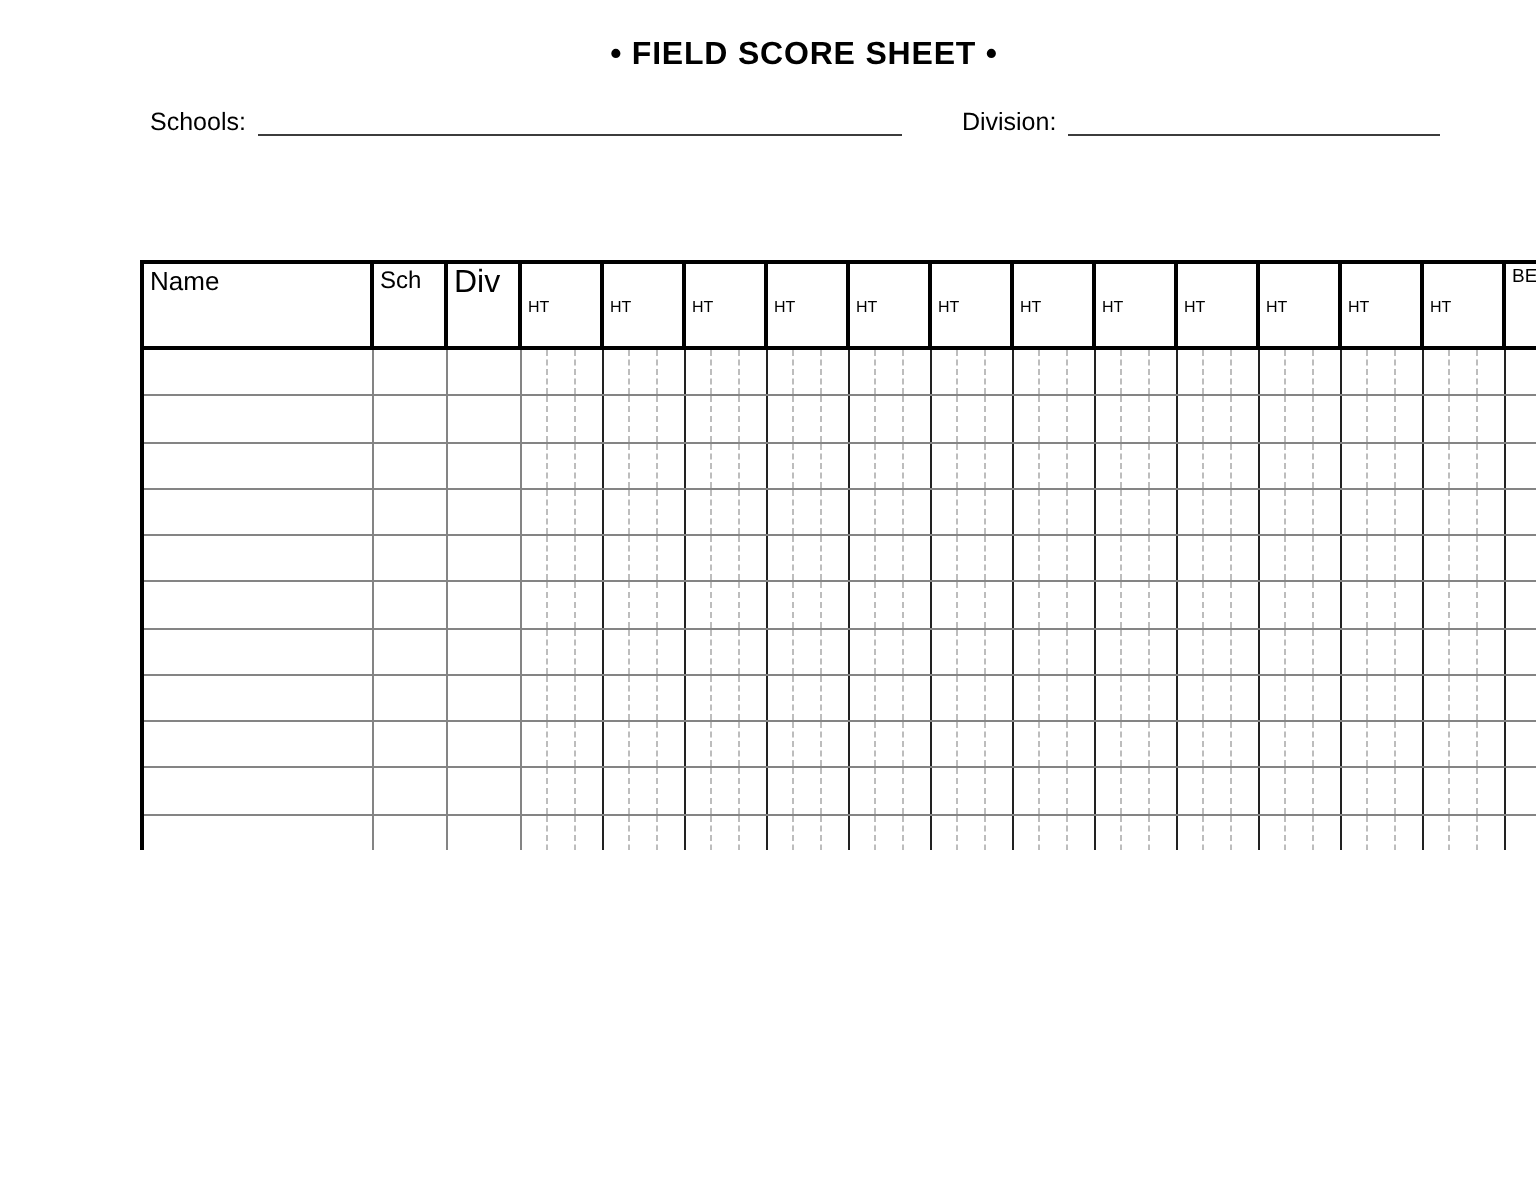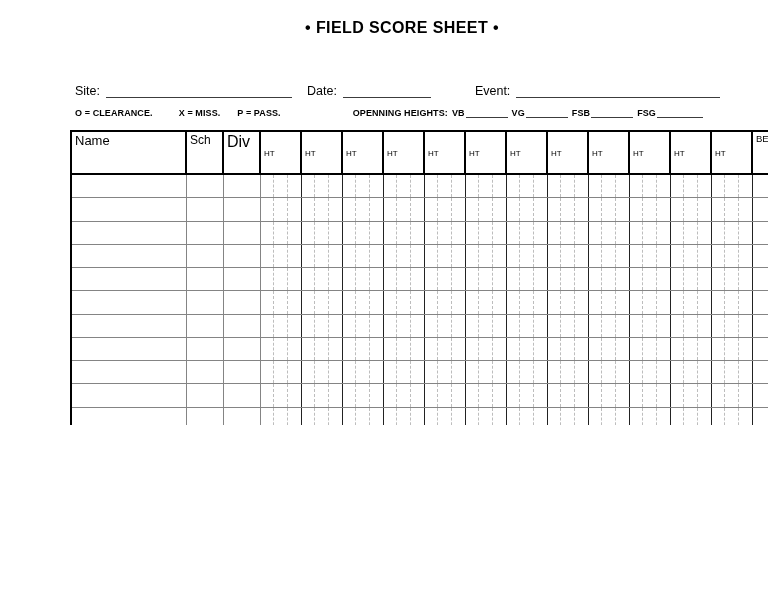--- a/index.html
+++ b/index.html
@@ -48,44 +48,28 @@
   .subgrid i{flex:1;display:block;}
   .subgrid i + i{border-left:1px dashed #bdbdbd;}
 </style>
 </head>
 <body>
 
 <div class="page">
 
   <div class="title">• FIELD SCORE SHEET •</div>
 
-
-  <div class="frow" id="row-site">
-    <span class="lbl">Site:</span>
-    <span class="wline w-site"></span>
-    <span class="lbl ml-date">Date:</span>
-    <span class="wline w-date"></span>
-    <span class="lbl ml-event">Event:</span>
+  <div class="frow" id="row-schools">
+    <span class="lbl">Schools:</span>
+    <span class="wline w-schools"></span>
+    <span class="lbl ml-division">Division:</span>
     <span class="wline grow"></span>
   </div>
 
-  <div class="legend">
-    <span>O = CLEARANCE.</span>
-    <span class="ml-x">X = MISS.</span>
-    <span class="ml-p">P = PASS.</span>
-    <span class="ml-oh">OPENNING HEIGHTS:</span>
-    <span class="oh-item">VB</span>
-    <span class="sline"></span>
-    <span class="oh-item">VG</span>
-    <span class="sline"></span>
-    <span class="oh-item">FSB</span>
-    <span class="sline"></span>
-    <span class="oh-item">FSG</span>
-    <span class="sline sline-last"></span>
-  </div>
+
 
   <table id="score">
     <thead>
       <tr id="head-row">
         <th class="th-name">Name</th>
         <th class="th-sch">Sch</th>
         <th class="th-div">Div</th>
         <th class="ht-h">HT</th>
           <th class="ht-h">HT</th>
           <th class="ht-h">HT</th>

